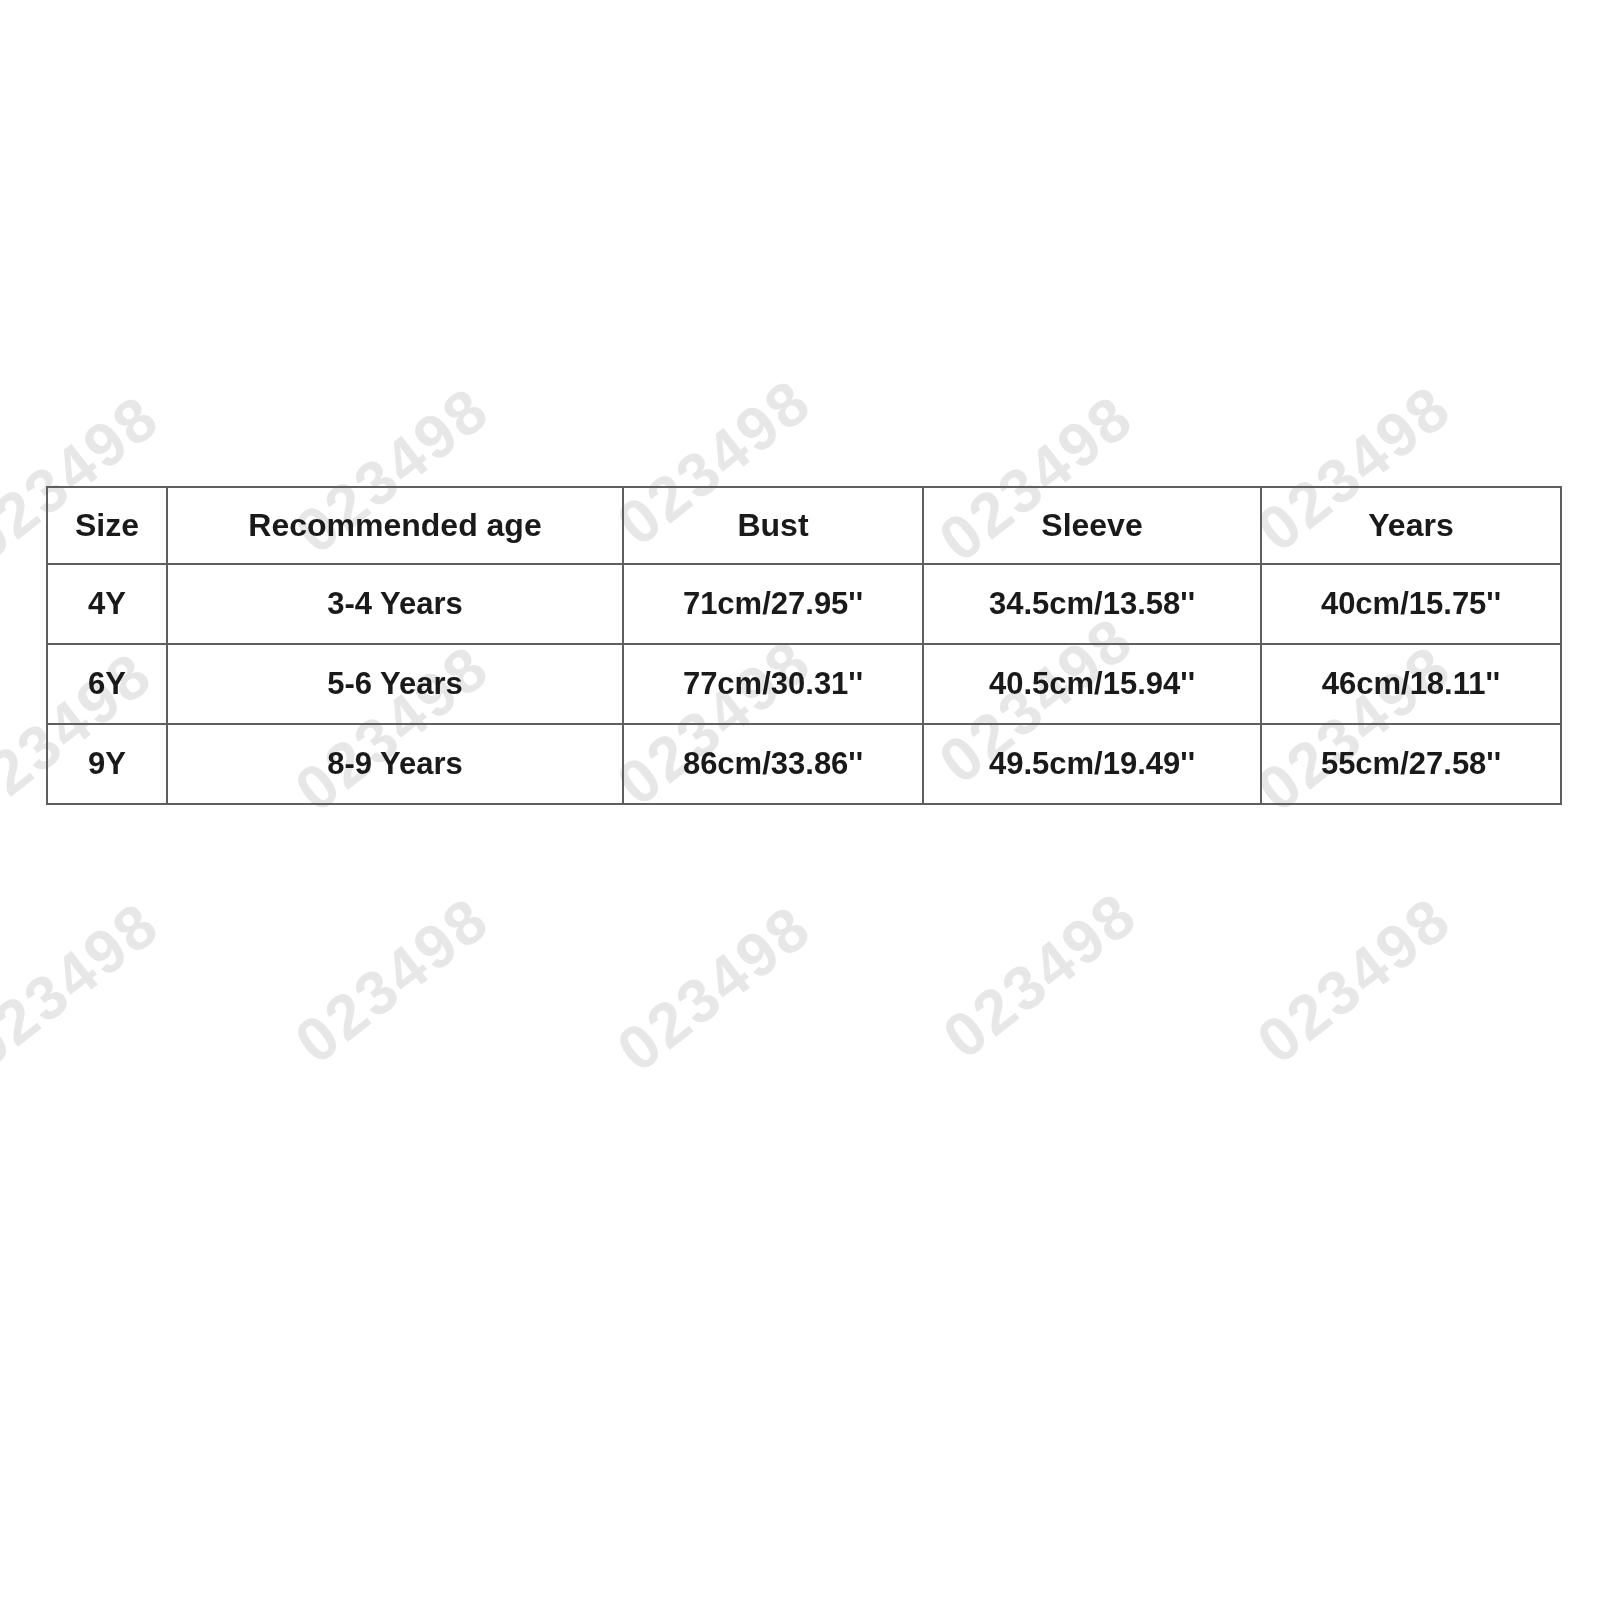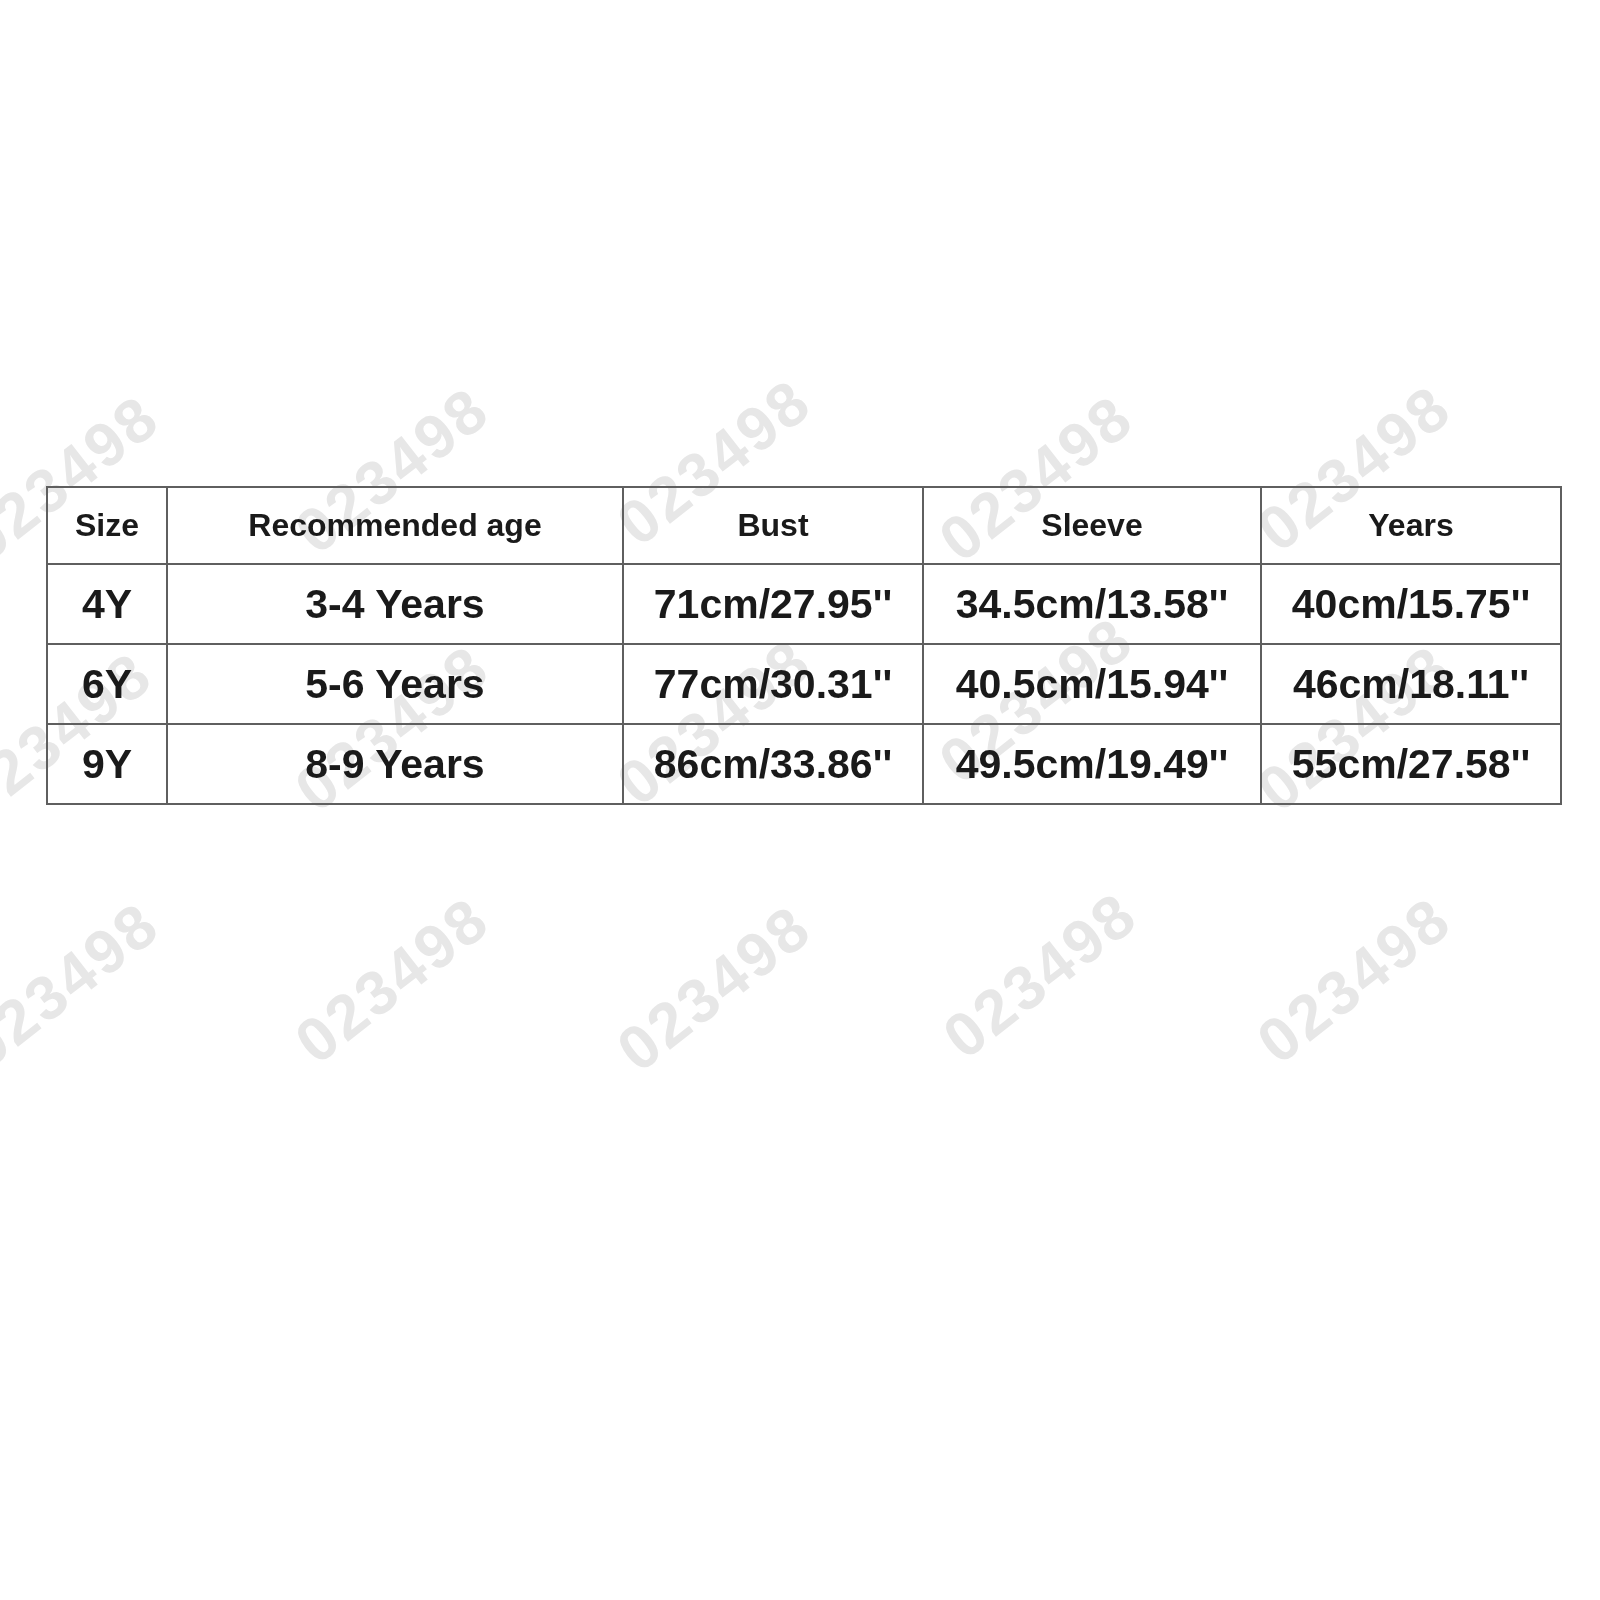--- a/index.html
+++ b/index.html
@@ -53,21 +53,21 @@
     text-align: center;
     vertical-align: middle;
     font-weight: bold;
     color: var(--text-color, #1a1a1a);
     padding: 4px;
     background: transparent;
   }
   table.size-chart thead tr { height: 77px; }
   table.size-chart tbody tr { height: 80px; }
   table.size-chart th { font-size: 32px; }
-  table.size-chart td { font-size: 41px; }
+  table.size-chart td { font-size: 31px; }
 </style>
 </head>
 <body>
 
 <div class="canvas">
   <div class="watermark-layer">
       <span style="left: 62px; top: 478px;">023498</span>
       <span style="left: 392px; top: 470px;">023498</span>
       <span style="left: 714px; top: 462px;">023498</span>
       <span style="left: 1036px; top: 478px;">023498</span>

